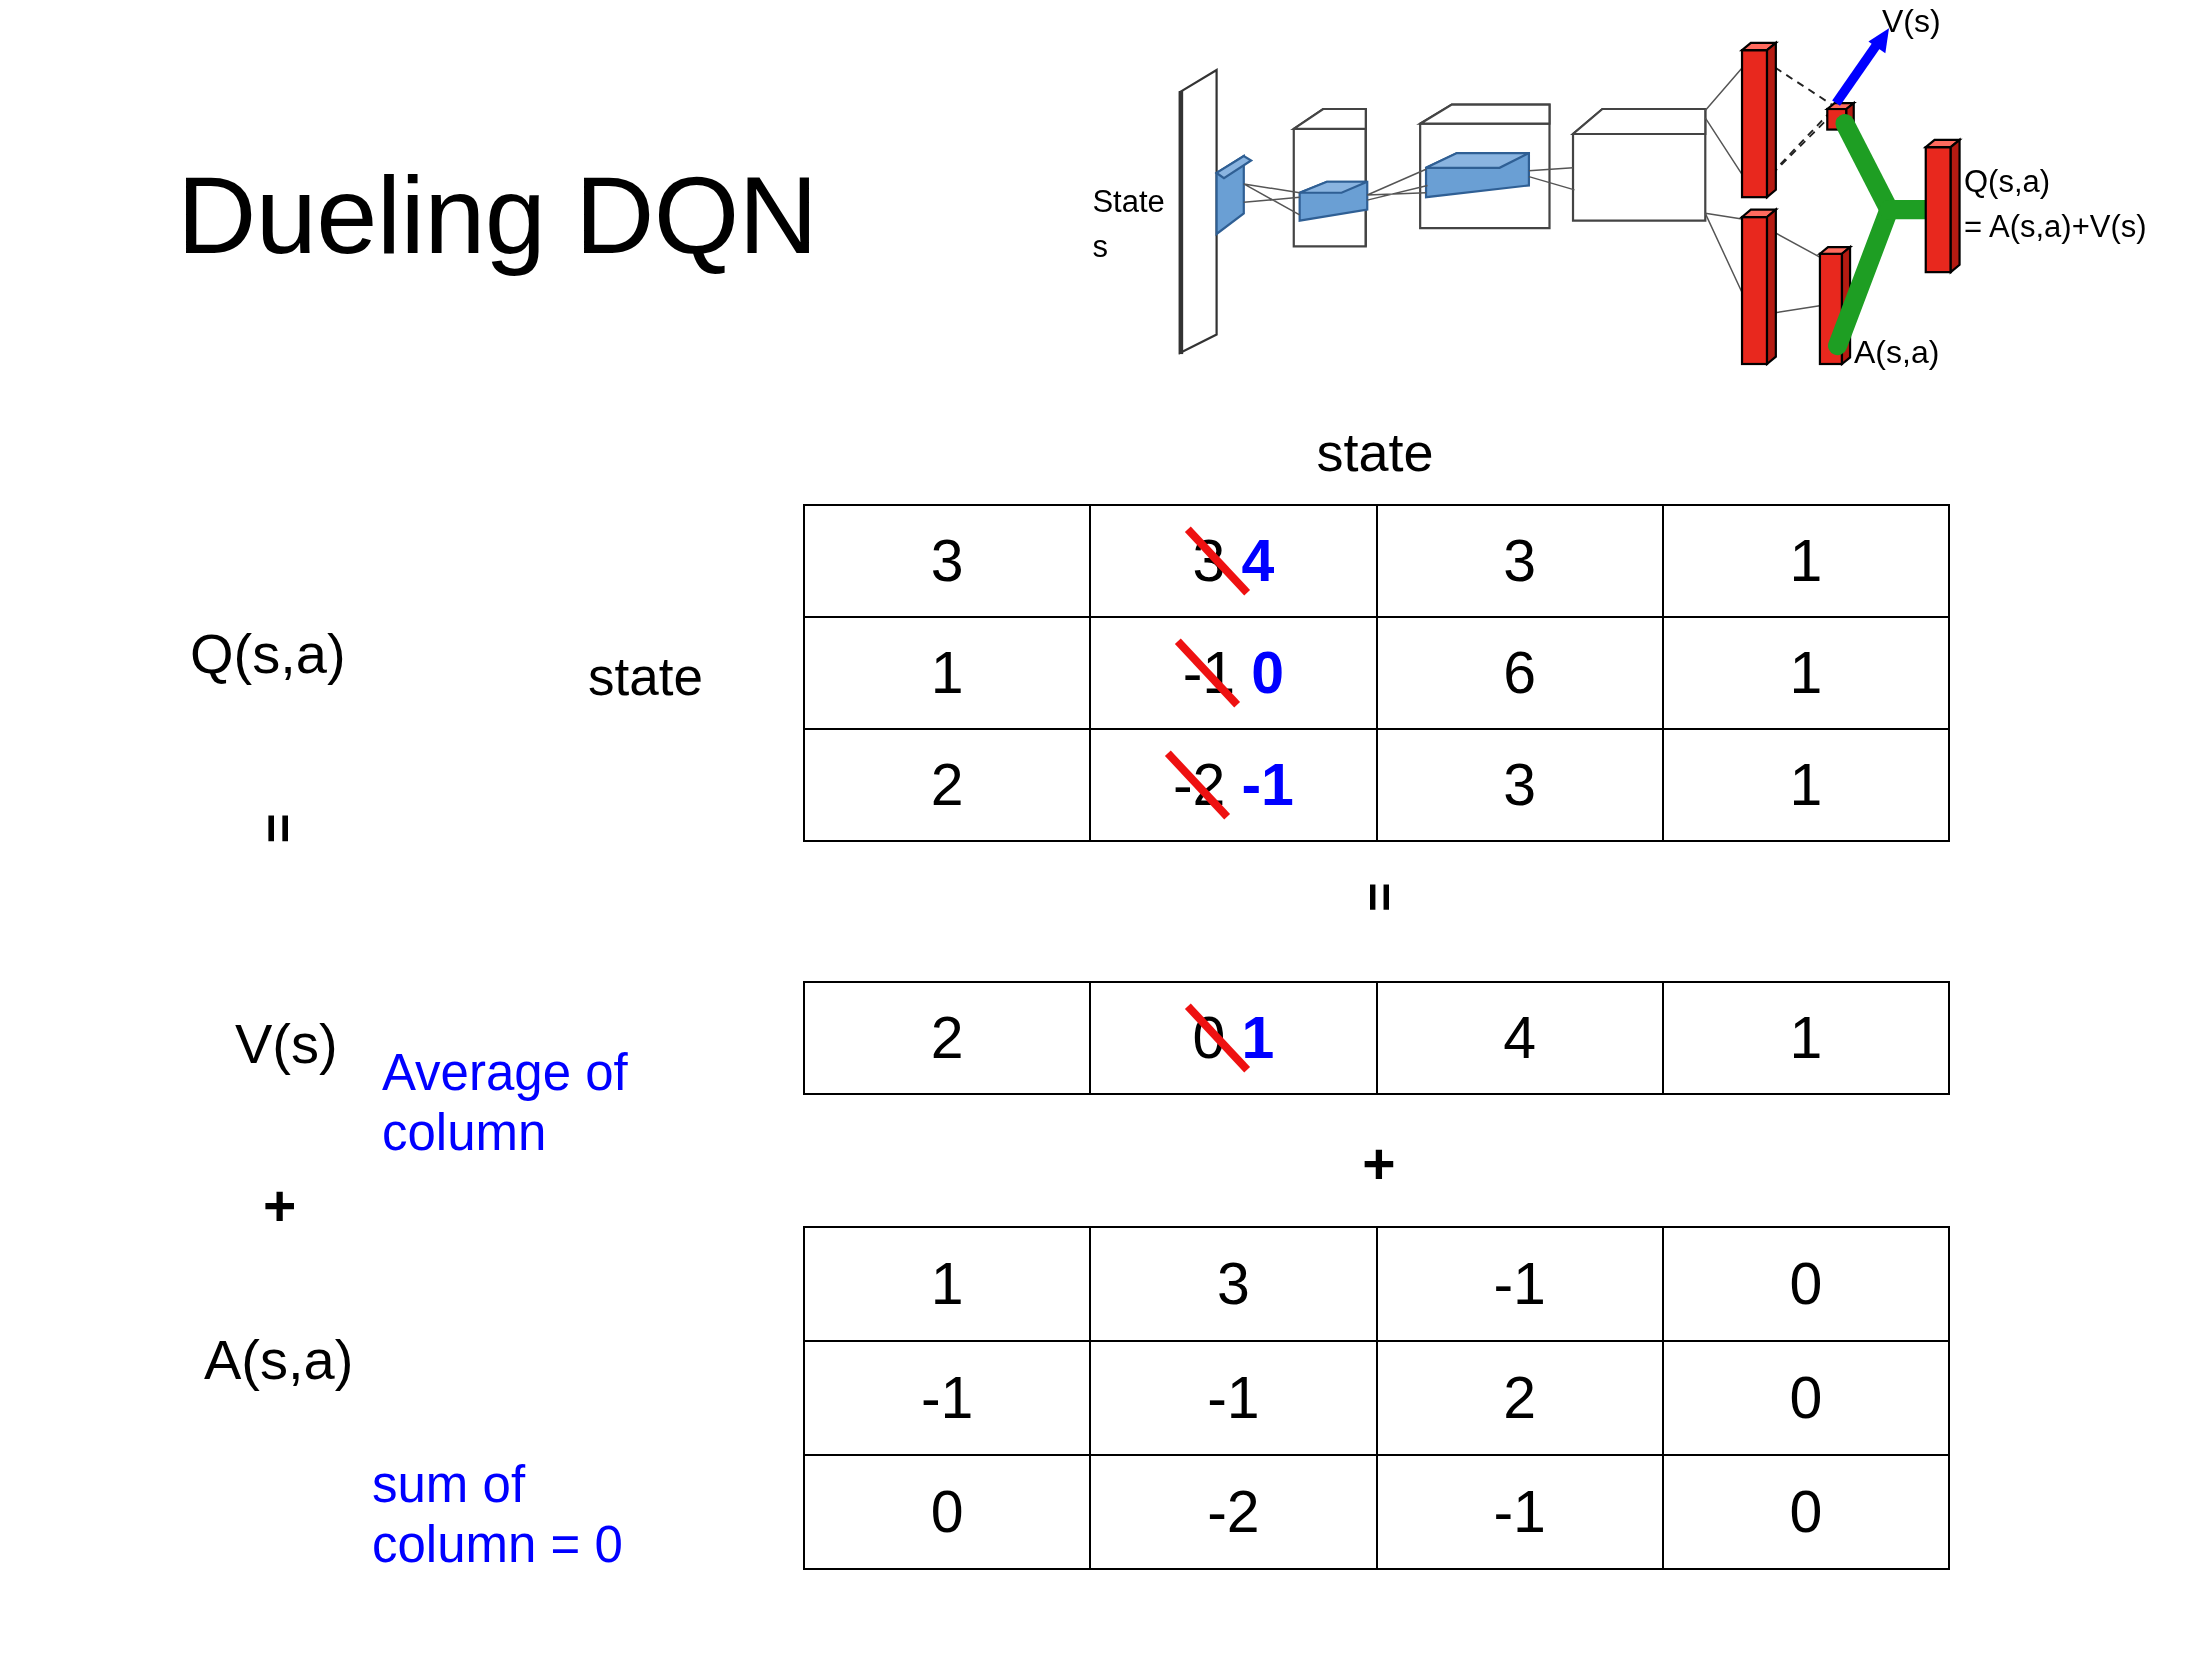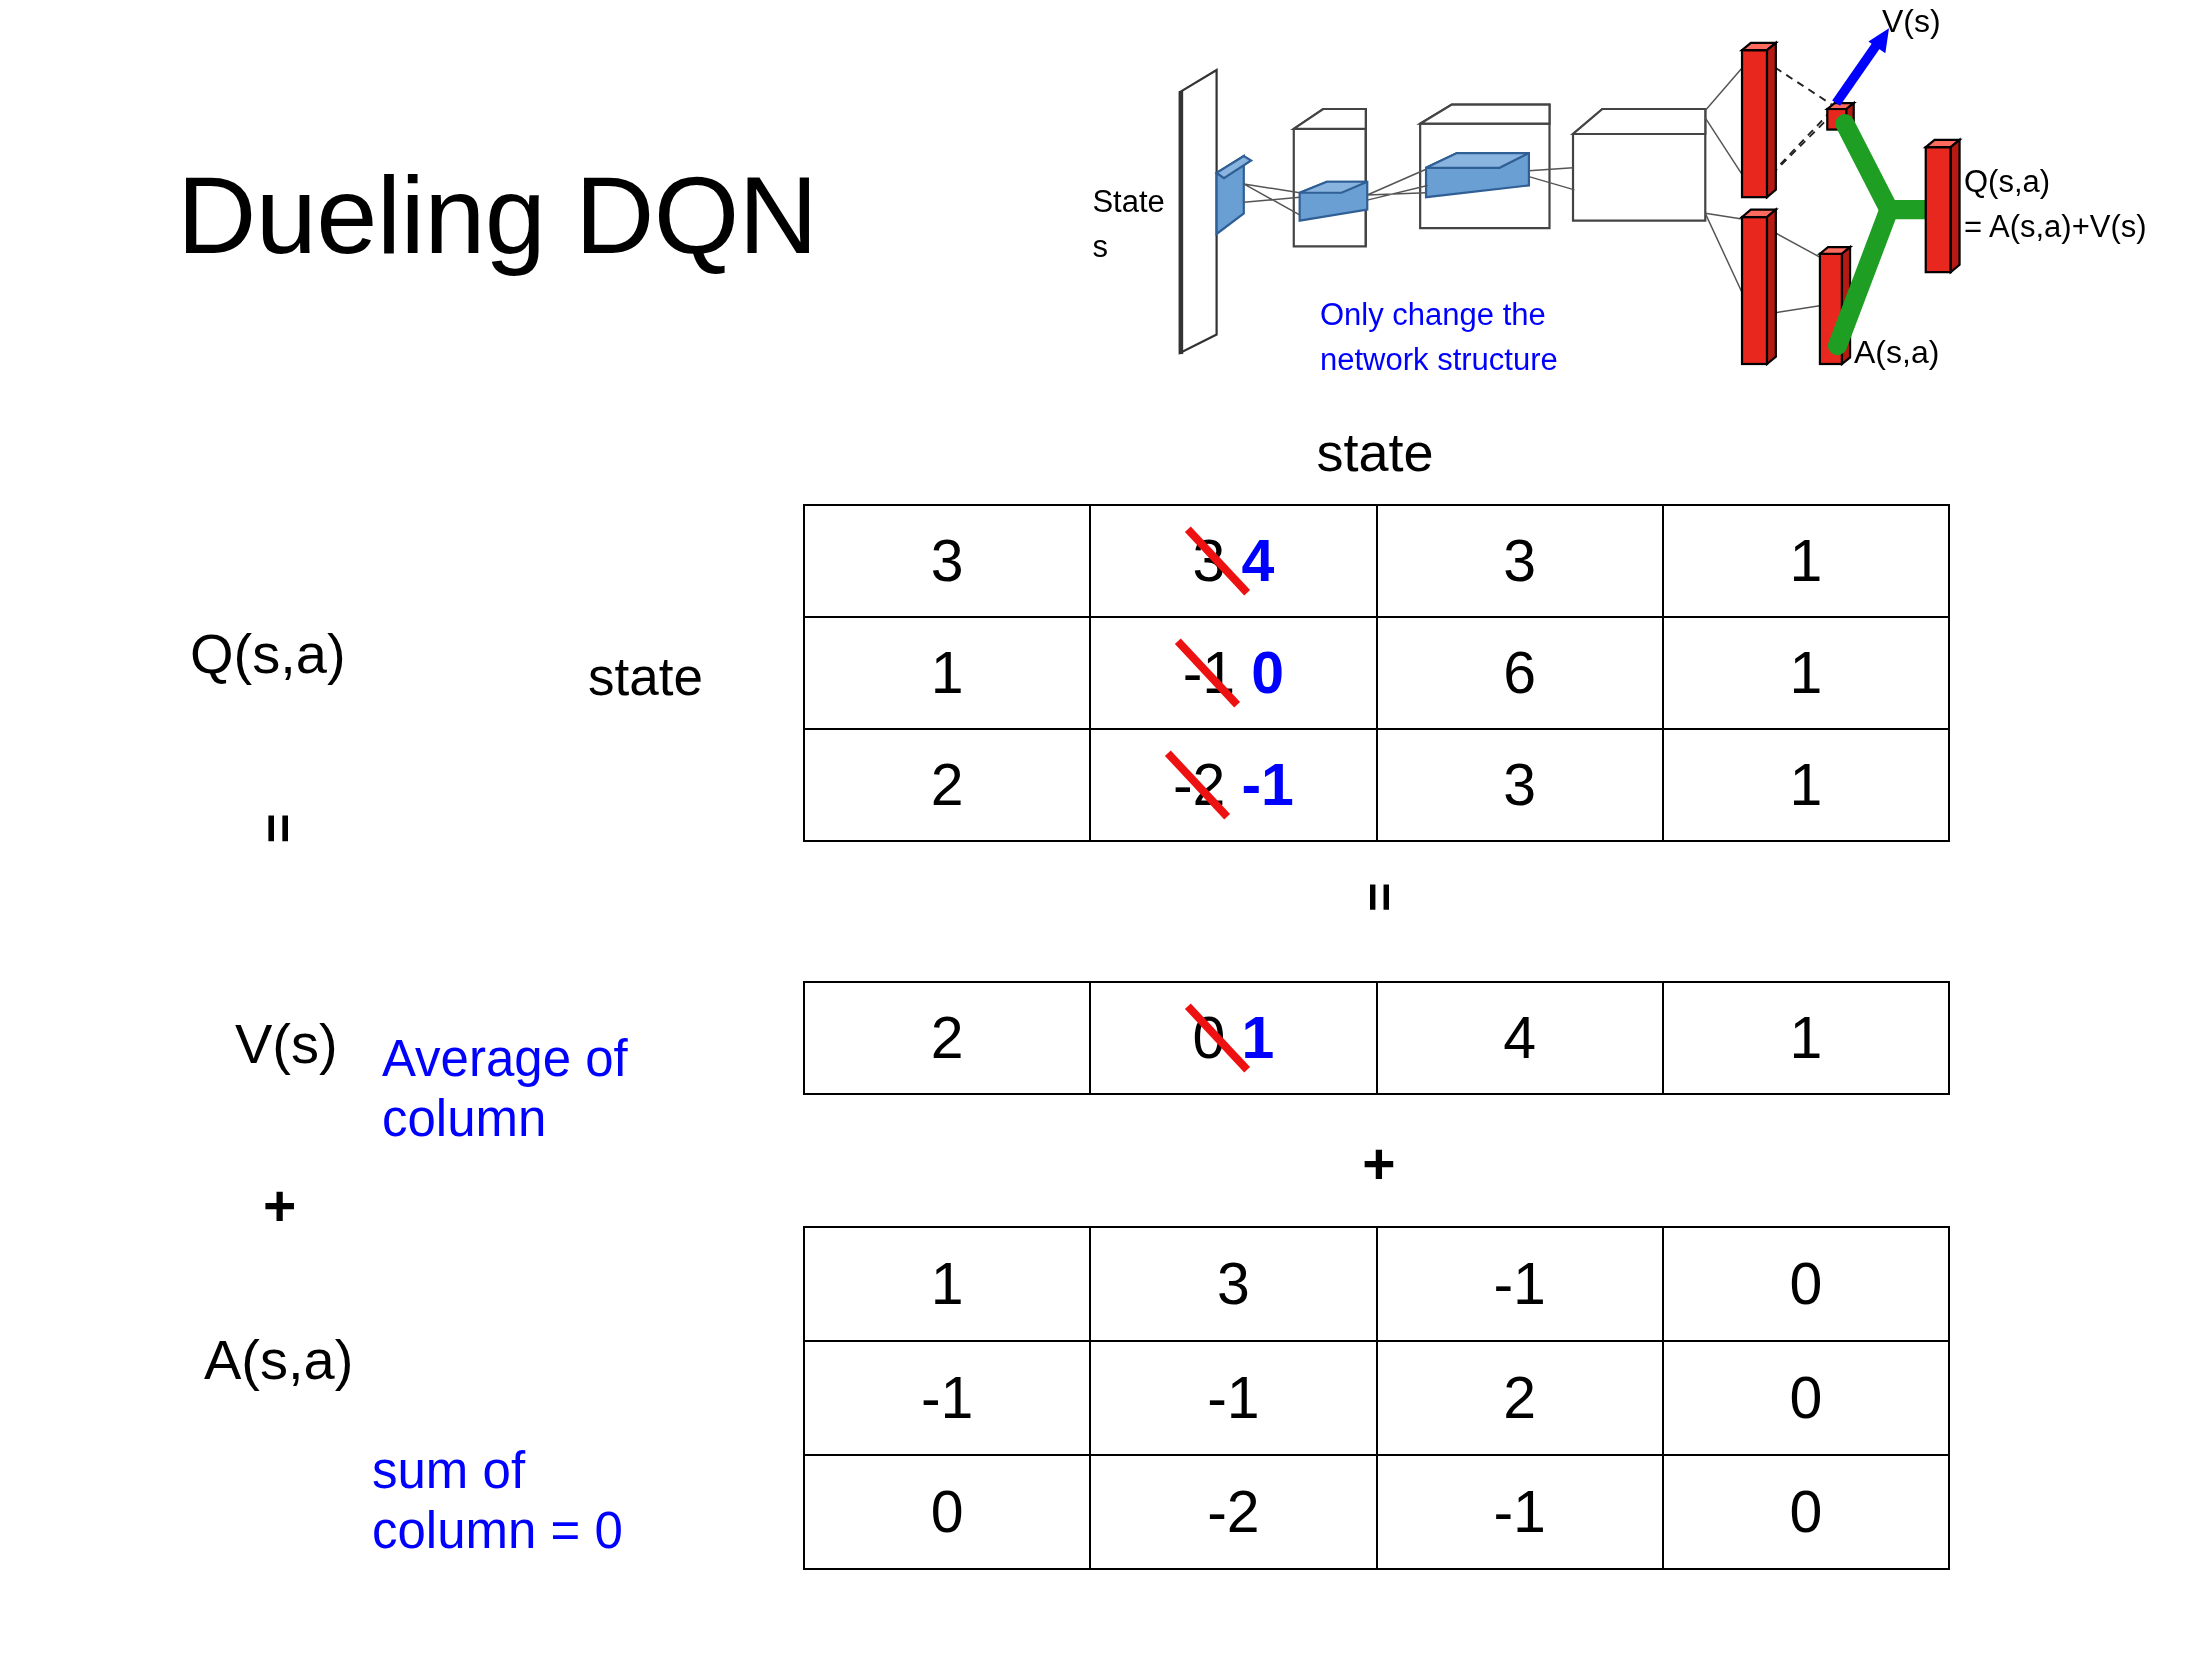--- a/index.html
+++ b/index.html
@@ -52,20 +52,21 @@
   #label-plus-left { left: 263px; top: 1178px; font-size: 57px; font-weight: 700; }
   #label-a       { left: 204px;  top: 1332px; }
 
   
   .note-blue {
     position: absolute;
     color: #0000ff;
     font-size: 51px;
     line-height: 1.18;
     white-space: pre-line;
+    margin-top: 14px;
   }
   #note-average { left: 382px; top: 1029px; }
   #note-sum     { left: 372px; top: 1441px; }
 
   
   #header-state {
     position: absolute;
     left: 1250px;
     top: 425px;
     width: 250px;
@@ -248,24 +249,20 @@
 
     <g>
       <line x1="1018" y1="140" x2="1075" y2="58" stroke="#0000ff" stroke-width="13"></line>
       <polygon points="1090,38 1062,56 1085,72" fill="#0000ff"></polygon>
     </g>
   </svg>
 
   <div style="position:absolute;left:4.4px;top:180px;font-size:31px;line-height:1.45;">
     <div>State</div>
     <div>s</div>
-  </div>
-  <div style="position:absolute;left:232px;top:293px;font-size:31px;line-height:1.45;color:#0000ff;">
-    <div>Only change the</div>
-    <div>network structure</div>
   </div>
   <div style="position:absolute;left:794px;top:2.9px;font-size:32px;">V(s)</div>
   <div style="position:absolute;left:766px;top:334px;font-size:32px;">A(s,a)</div>
   <div style="position:absolute;left:876px;top:160px;font-size:31px;line-height:1.45;white-space:nowrap;">
     <div>Q(s,a)</div>
     <div>= A(s,a)+V(s)</div>
   </div>
 </div>
 
 <div class="eq-label" id="label-q">Q(s,a)</div>

